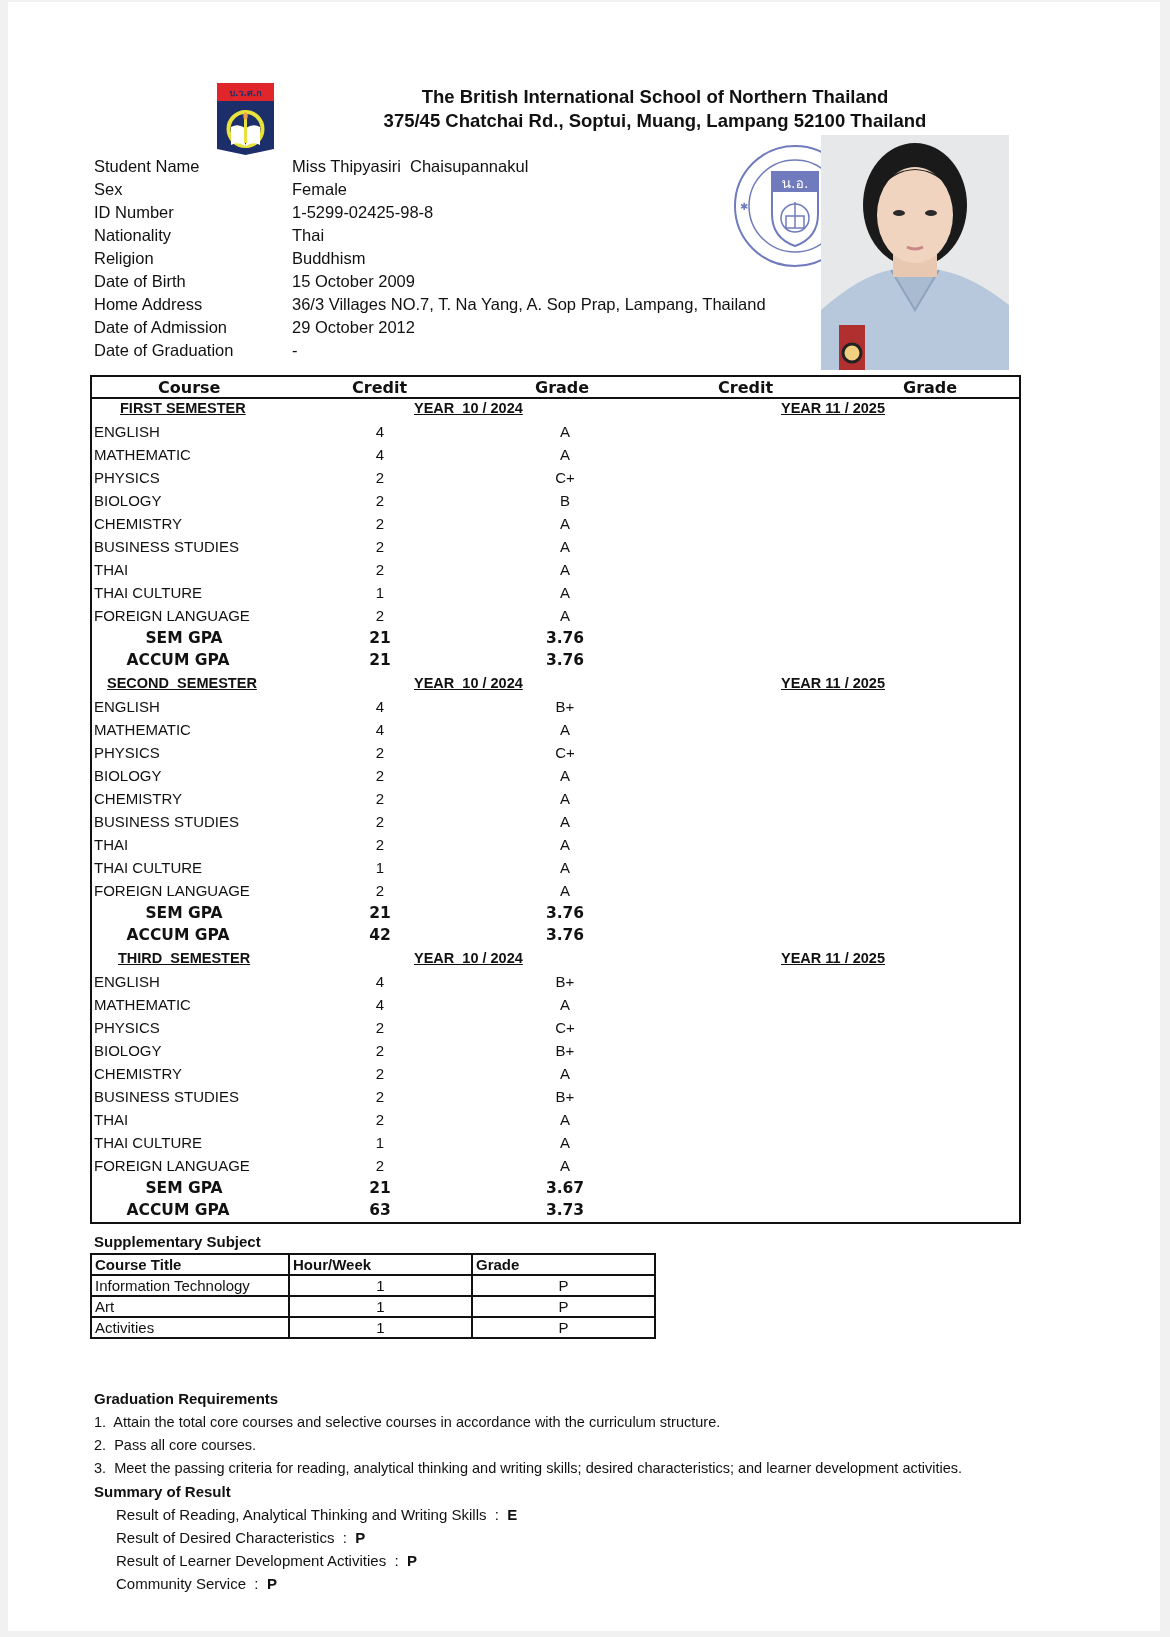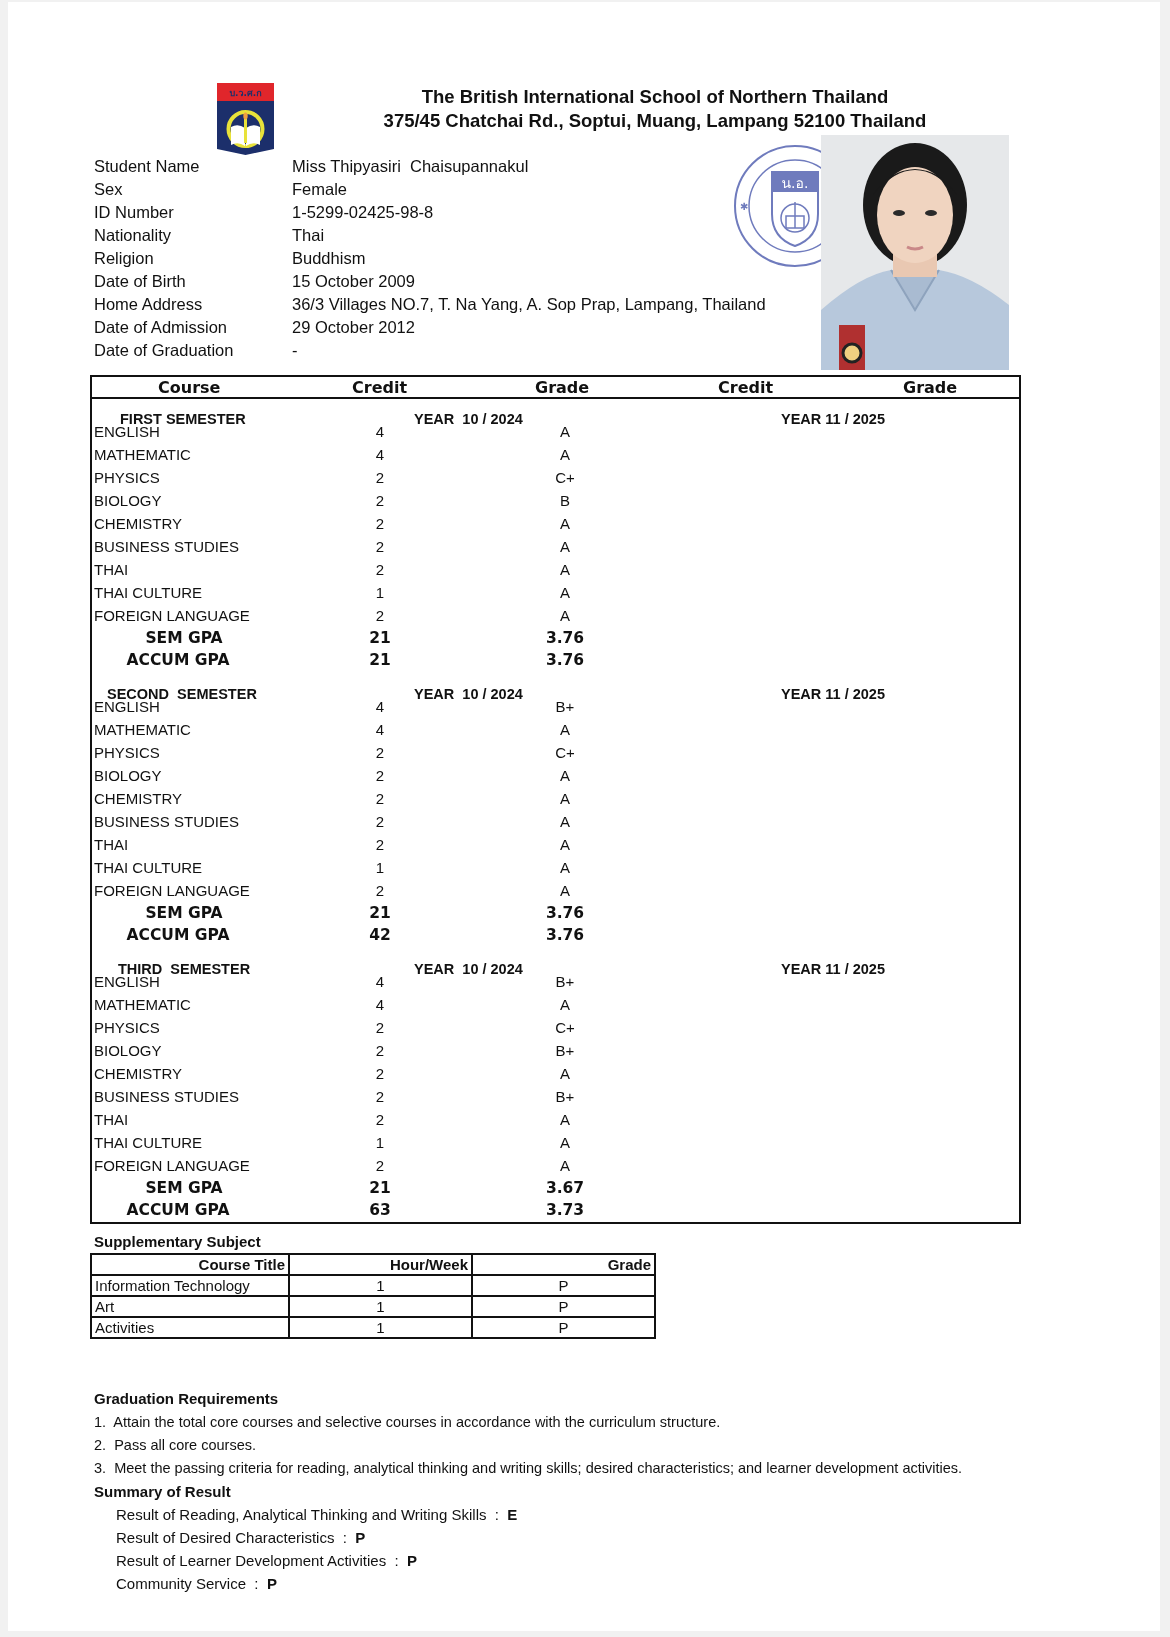--- a/index.html
+++ b/index.html
@@ -13,32 +13,32 @@
   
   .logo { left:217px; top:83px; width:44px; height:72px; }
   
   .stamp { left:730px; top:142px; width:130px; height:128px; }
   
   .photo { left:821px; top:135px; width:188px; height:235px; overflow:hidden; background:#dcdfe2; }
   
   .main-table { left:90px; top:375px; width:931px; height:849px; border:2px solid #111; box-sizing:border-box; }
   .th { font-weight:bold; font-size:17px; top:378px; }
   .th-line { left:92px; top:397px; width:927px; height:2px; background:#111; }
-  .sem { font-weight:bold; font-size:14.5px;margin-top:11px; }
+  .sem { font-weight:bold; text-decoration:underline; font-size:14.5px; }
   .row { font-size:15px; }
   .c-course { left:94px; }
   .c-credit { left:360px; width:40px; text-align:center; }
   .c-grade { left:540px; width:50px; text-align:center; }
   .gpa { font-weight:bold; font-size:15.5px; font-family:"DejaVu Sans", sans-serif; }
   .gpa-label { width:200px; text-align:center; }
   
   .supp-title { left:94px; top:1233px; font-size:15px; font-weight:bold; }
   .supp-table { position:absolute; left:90px; top:1253px; border-collapse:collapse; font-size:15px; }
   .supp-table td, .supp-table th { border:2px solid #111; padding:0 3px; height:19px; line-height:19px; }
-  .supp-table th { font-weight:bold; text-align:right; }
+  .supp-table th { font-weight:bold; text-align:left; }
   .supp-table td.ctr { text-align:center; }
   .sec-title { font-weight:bold; font-size:15px; left:94px; }
   .req { font-size:14.5px; left:94px; }
   .sum { font-size:15px; left:116px; }
   .sum b { font-weight:bold; }
 </style>
 </head>
 <body>
 
 <div class="page"></div>

